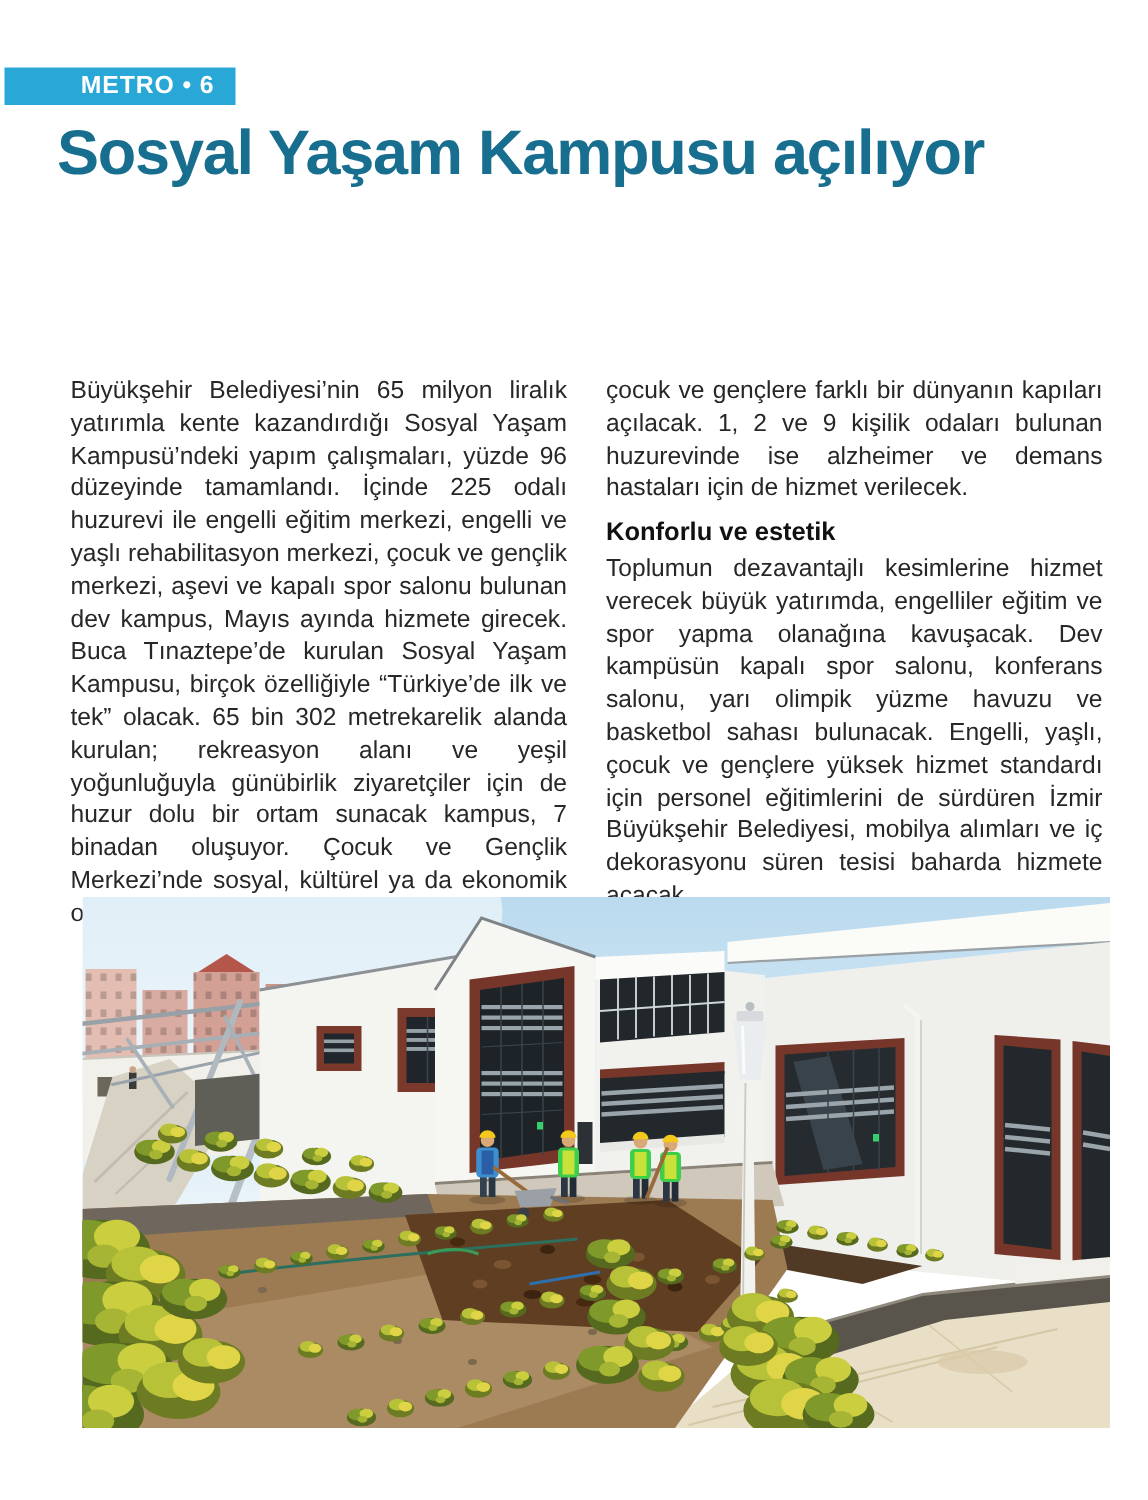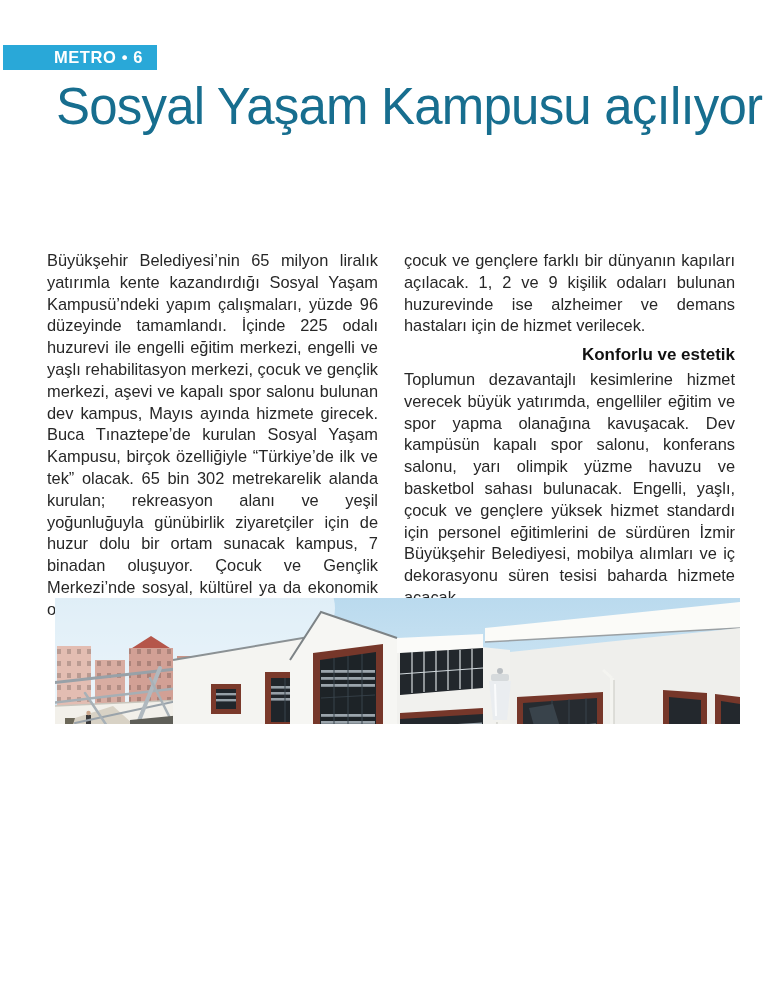--- a/index.html
+++ b/index.html
@@ -1,45 +1,45 @@
 <!DOCTYPE html>
 <html lang="tr" style="--brand-cyan: #29a8d8; --headline-teal: #176e8f; --body-text: #272727;"><head>
 <meta charset="utf-8">
 <style>
   html,body{margin:0;padding:0;background:#ffffff;}
   .page{
-    position:relative;width:765px;height:724px;background:#fff;overflow:hidden;
+    position:relative;width:765px;height:1000px;background:#fff;overflow:hidden;
     font-family:"Liberation Sans", sans-serif;
   }
   .kicker{
     position:absolute;left:3px;top:45px;width:154px;height:25px;
     background:var(--brand-cyan,#29a8d8);color:#fff;
     display:flex;align-items:center;justify-content:flex-end;
     padding-right:14px;box-sizing:border-box;
     font-size:16.5px;font-weight:bold;letter-spacing:0.6px;
   }
   .headline{
-    position:absolute;left:56px;top:80px;width:700px;margin:0;
-    font-size:51px;font-weight:normal;letter-spacing:-0.8px;line-height:1.05;
+    position:absolute;left:38px;top:80px;width:700px;margin:0;
+    font-size:42px;font-weight:bold;letter-spacing:-0.8px;line-height:1.05;
     color:var(--headline-teal,#176e8f);white-space:nowrap;
   }
   .standfirst{
     position:absolute;left:47px;top:136px;width:688px;margin:0;
     font-size:18.6px;font-weight:bold;line-height:25px;
     text-align:justify;color:#1c1c1c;
   }
   .cols{
     position:absolute;left:47px;top:226px;width:688px;
     display:flex;gap:26px;margin-top:24px;
   }
   .col{width:331px;font-size:16.4px;line-height:21.8px;text-align:justify;color:#272727;}
   .col p{margin:0;}
   .subhead{
     margin:7px 0 3px 0;font-size:17px;font-weight:bold;color:#111;
-    text-align:right;
+    text-align:left;
   }
   .photo{
     position:absolute;left:55px;top:598px;width:685px;height:354px;margin:0;
   }
   .photo svg{display:block;}
 </style>
 </head>
 <body>
 
 <div class="page">

